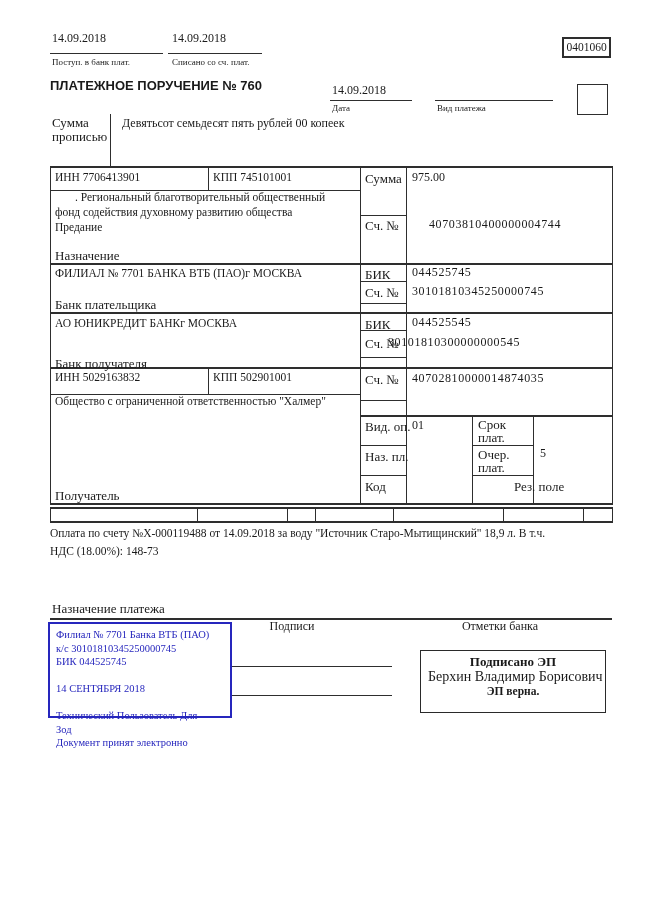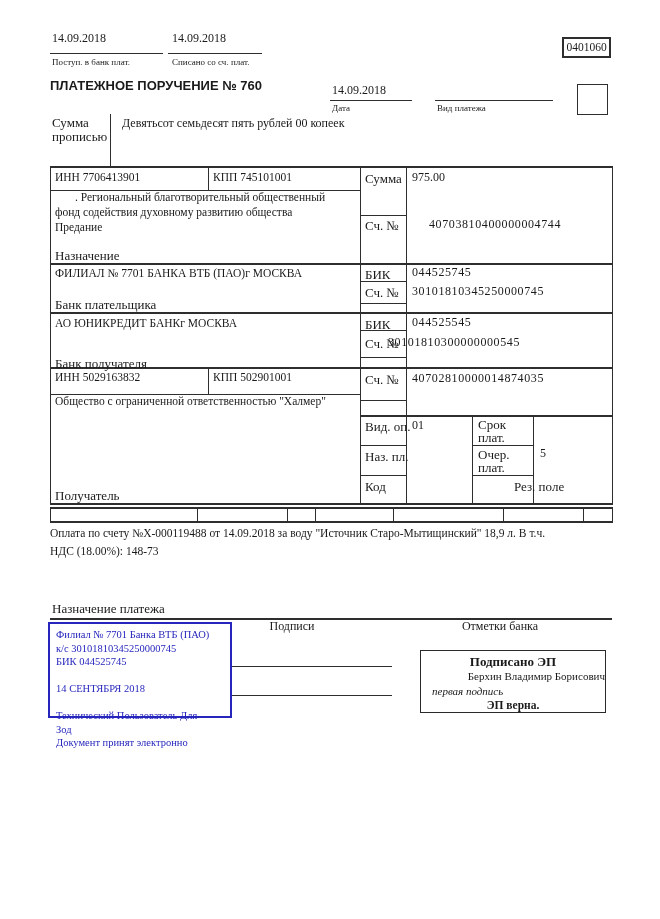--- a/index.html
+++ b/index.html
@@ -157,18 +157,17 @@
   </div>
 
   <div class="t fs12 ctr" style="left:232px;top:620px;width:120px;">Подписи</div>
   <div class="t fs12 ctr" style="left:415px;top:620px;width:170px;">Отметки банка</div>
 
   <div class="hl" style="left:232px;top:666px;width:160px;"></div>
   <div class="hl" style="left:232px;top:695px;width:160px;"></div>
 
   <div class="stamp-box" style="left:420px;top:650px;width:186px;height:63px;">
     <div class="ctr b" style="font-size:13px;margin-top:3px;line-height:15px;">Подписано ЭП</div>
-    <div style="font-size:11px;padding-left:7px;line-height:15px;text-align:right;">Берхин Владимир Борисович</div>
-    <div class="i" style="font-size:11px;padding-left:11px;line-height:14px;">первая подпись</div>
+    <div style="font-size:14px;padding-left:7px;line-height:15px;">Берхин Владимир Борисович</div>
     <div class="ctr b" style="font-size:11.5px;line-height:14px;">ЭП верна.</div>
   </div>
 
 </div>
 
 </body></html>

